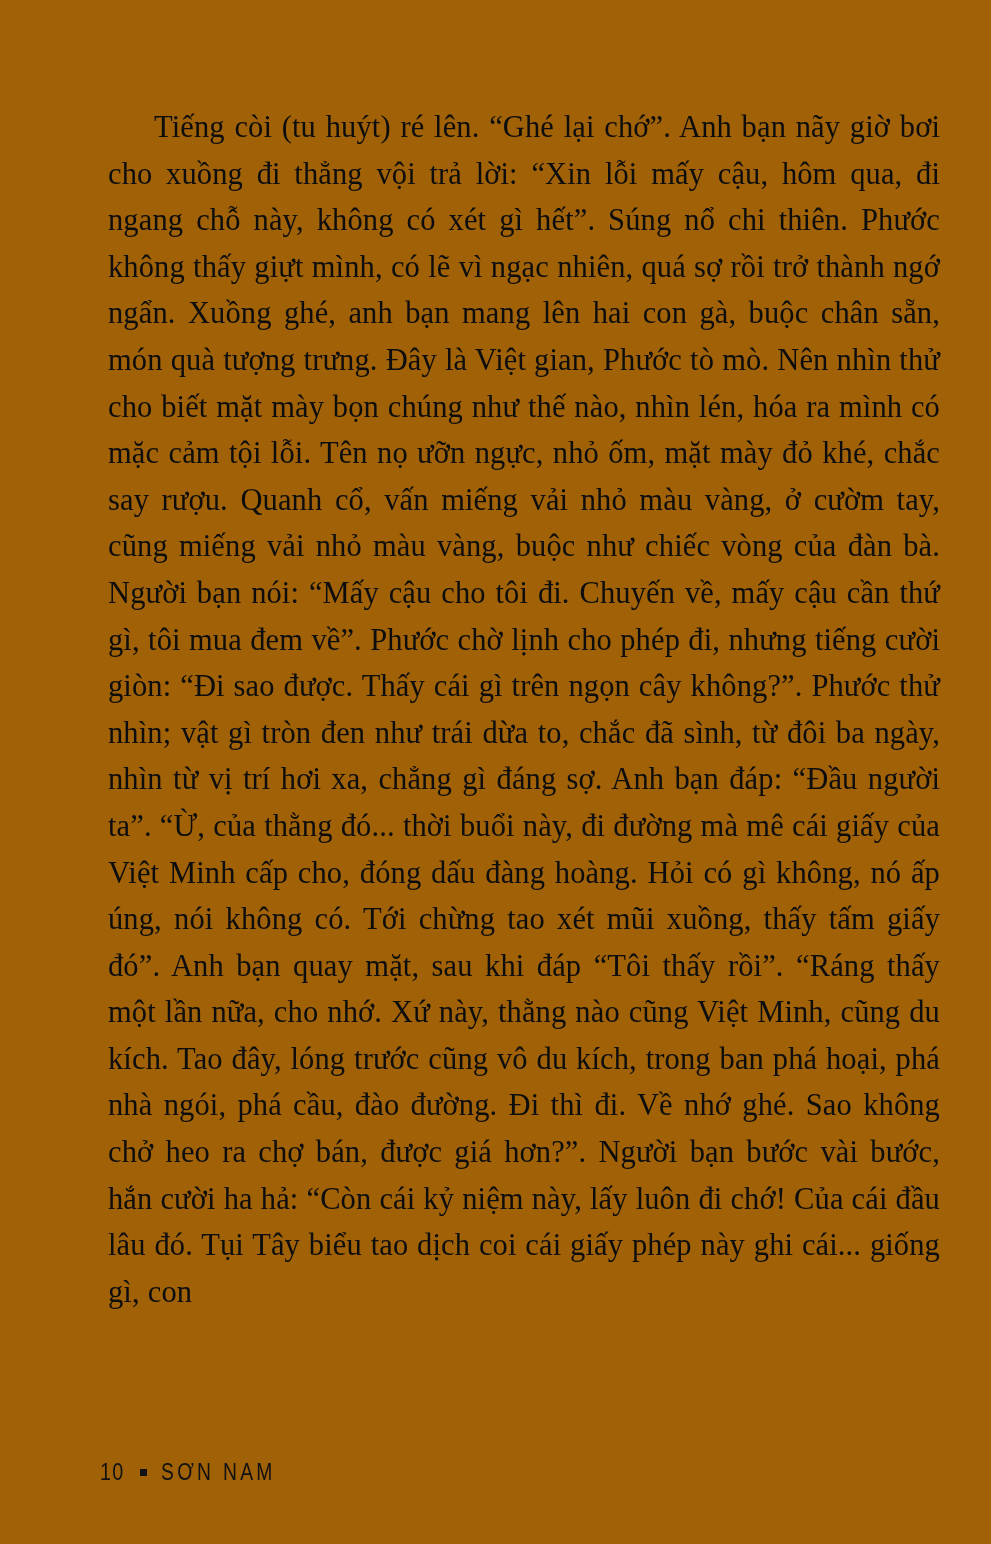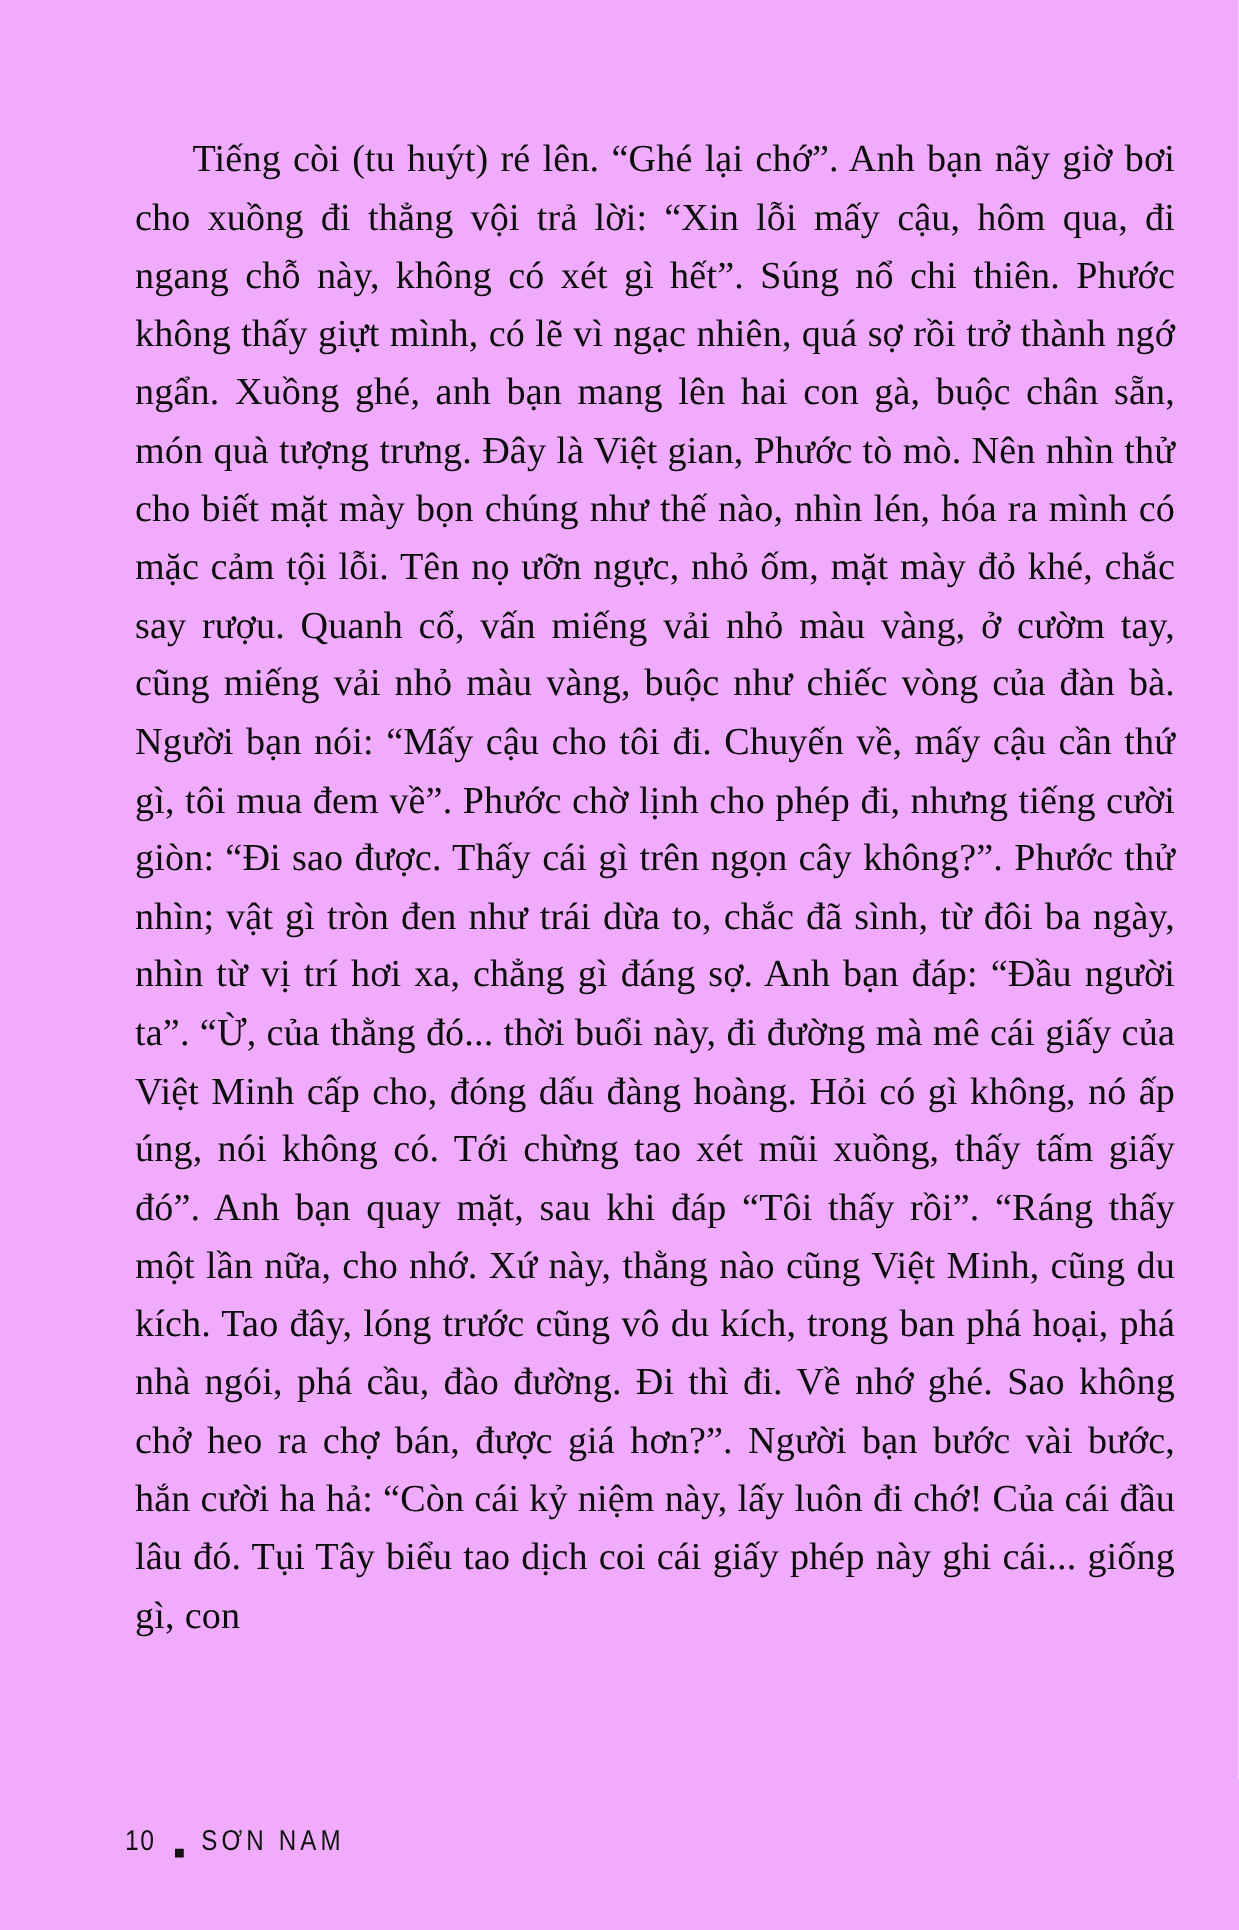--- a/index.html
+++ b/index.html
@@ -4,21 +4,21 @@
 <style>
   html, body {
     margin: 0;
     padding: 0;
     background: #ffffff;
   }
   .page {
     position: relative;
     width: 991px;
     height: 1544px;
-    background: #f0abfc;
+    background: #a16207;
     overflow: hidden;
     box-sizing: border-box;
   }
   .textblock {
     position: absolute;
     left: 108px;
     top: 104px;
     width: 832px;
   }
   .body-paragraph {
@@ -32,21 +32,21 @@
     margin: 0;
     word-spacing: 0.01em;
     letter-spacing: 0.004em;
     -webkit-font-smoothing: antialiased;
   }
   .footer {
     position: absolute;
     left: 100px;
     bottom: 58px;
     display: flex;
-    align-items: flex-end;
+    align-items: center;
     gap: 0px;
   }
   .folio {
     font-family: "Liberation Sans", "DejaVu Sans", sans-serif;
     font-size: 23px;
     color: #111111;
     letter-spacing: 0.06em;
     transform: scaleX(0.86);
     transform-origin: left center;
   }

